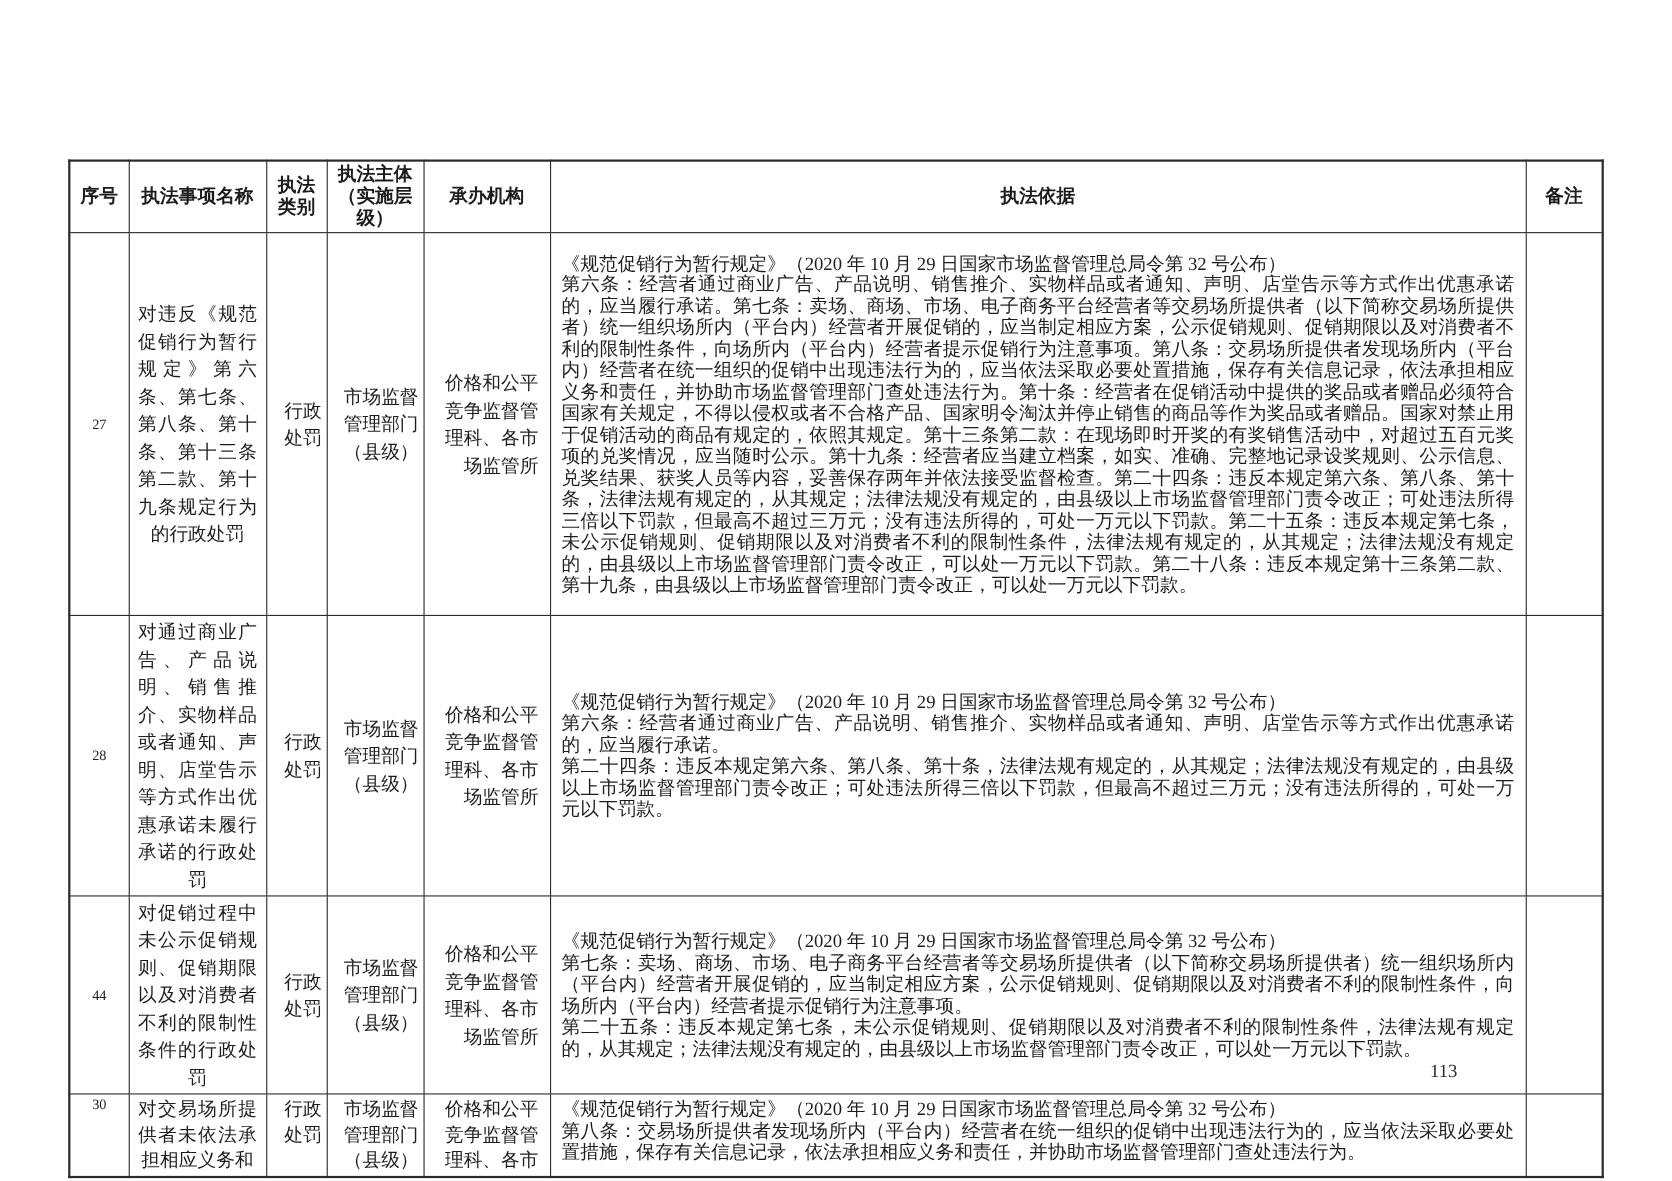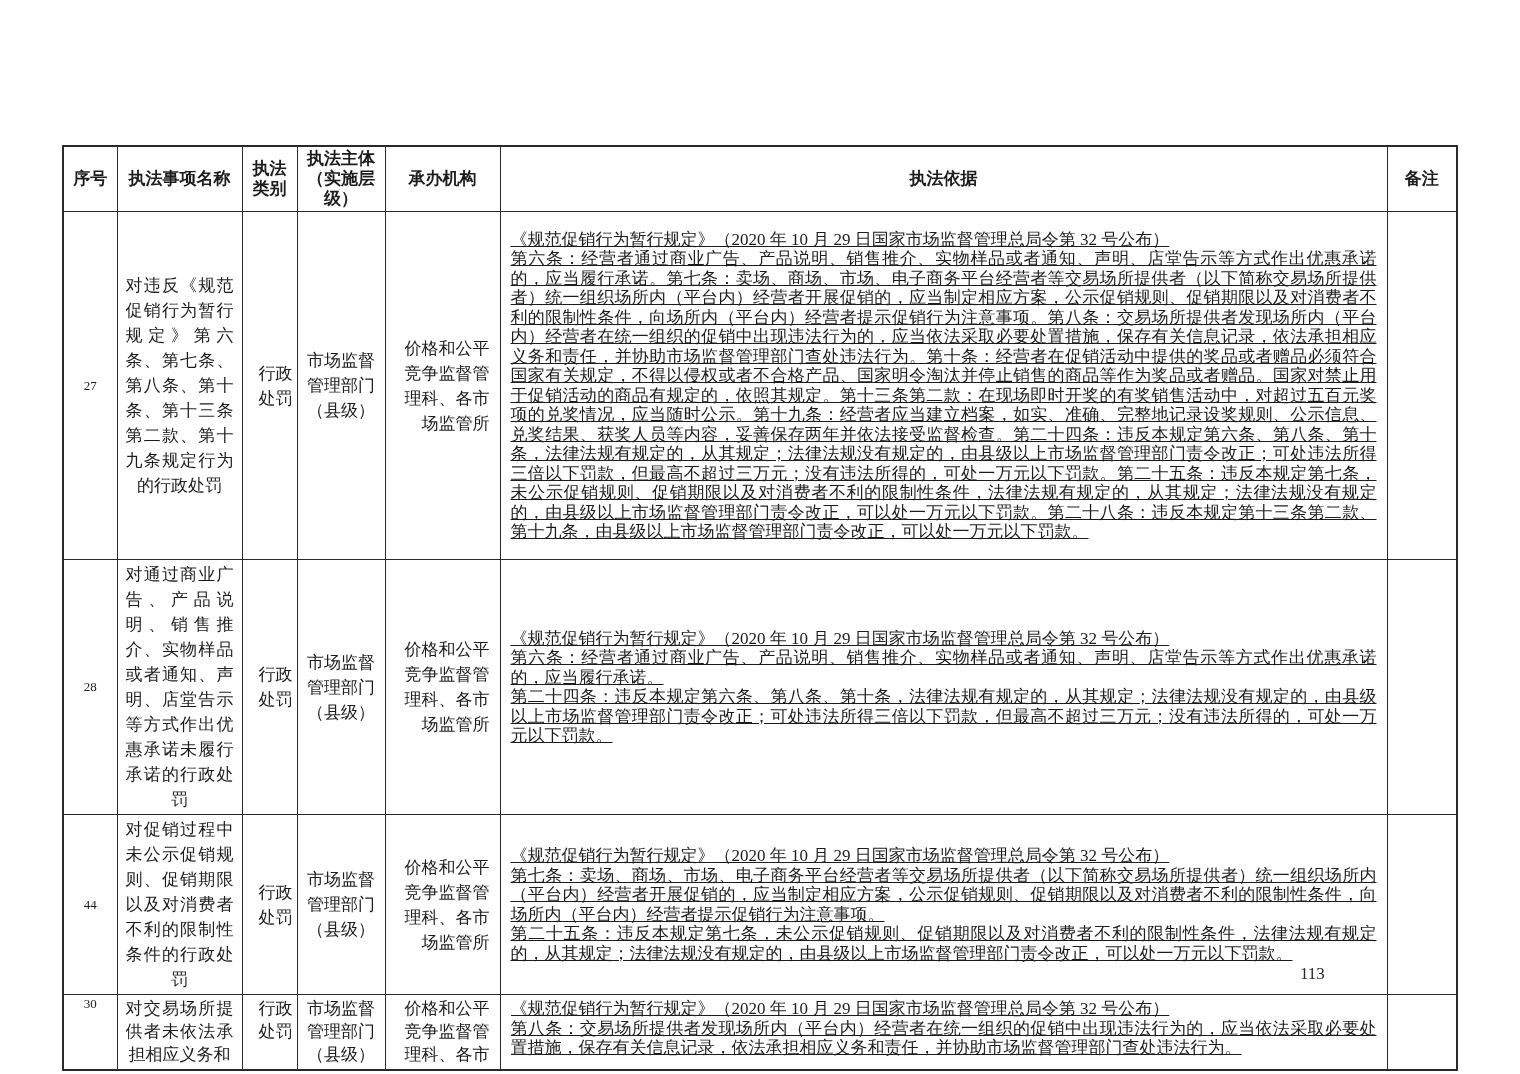--- a/index.html
+++ b/index.html
@@ -36,24 +36,24 @@
     padding: 2px 3px;
   }
   tr.row-27 { height: 348px; }
   tr.row-28 { height: 175px; }
   tr.row-29 { height: 138px; }
   tr.row-30 { height: 72px; padding-left: 40px; }
 
   .cell-seq   { text-align: center; font-size: 13px; }
   .cell-name  { font-size: 17px; line-height: 25px; text-align: justify; text-align-last: center; padding: 2px 8px; }
   .cell-cat   { text-align: right; font-size: 17px; line-height: 25px; padding: 2px 4px; }
-  .cell-subj  { text-align: center; font-size: 17px; line-height: 25px; padding: 2px 4px; }
+  .cell-subj  { text-align: right; font-size: 17px; line-height: 25px; padding: 2px 4px; }
   .cell-org   { text-align: right; font-size: 17px; line-height: 25px; padding: 2px 10px; }
   .cell-basis { font-size: 17px; line-height: 19.5px; text-align: justify; padding: 4px 10px; }
-  .cell-basis p { margin: 0; text-decoration: underline; }
+  .cell-basis p { margin: 0; }
   .cell-remark { }
 
   tr.row-30 td { vertical-align: top; }
   tr.row-30 .clip { max-height: 70px; overflow: hidden; }
   tr.row-30 .cell-name, tr.row-30 .cell-cat, tr.row-30 .cell-subj, tr.row-30 .cell-org { line-height: 23px; }
 
   .page-number {
     position: absolute;
     left: 1300px; top: 964px;
     font-size: 17px;

